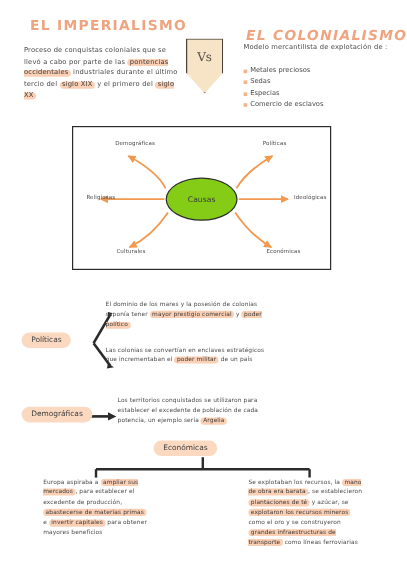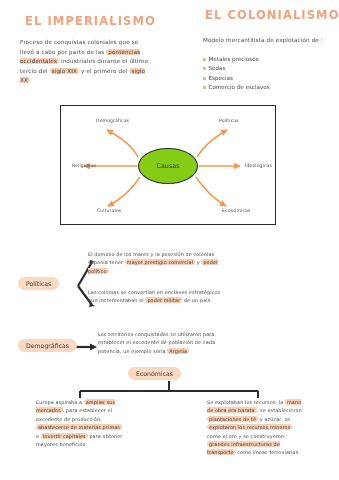--- a/index.html
+++ b/index.html
@@ -17,21 +17,21 @@
   .title{
     position:absolute;
     font-family:"DejaVu Sans", sans-serif;
     font-weight:bold;
     font-size:11.5px;
     letter-spacing:1.1px;
     color:#f0a37f;
     white-space:nowrap;
   }
   #title-imperialismo{left:25px;top:14px;}
-  #title-colonialismo{left:205px;top:8px;}
+  #title-colonialismo{left:205px;top:22px;font-style:italic;}
 
   
   .body-text{
     position:absolute;
     font-size:5.6px;
     line-height:9.6px;
     color:#4a4a4a;
     letter-spacing:.15px;
   }
   #imperialismo-text{left:20px;top:38px;width:128px;}
@@ -147,20 +147,24 @@
   <div class="title" id="title-colonialismo">EL COLONIALISMO</div>
 
   <div class="body-text" id="imperialismo-text">
     <span>Proceso de conquistas coloniales que</span>
     <span>se llevó a cabo por parte de las</span>
     <span class="hl">pontencias occidentales</span><span> industriales</span>
     <span>durante el último tercio del </span><span class="hl">siglo XIX</span>
     <span>y el primero del </span><span class="hl">siglo XX</span>
   </div>
 
+  <div id="vs-shield">
+    <div class="shield-shape"></div>
+    <div class="vs-label">Vs</div>
+  </div>
 
   <div class="body-text" id="colonialismo-text">
     <span>Modelo mercantilista de explotación</span>
     <span>de :</span>
   </div>
   <div class="bullets">
     <div class="bullet-row">
       <span class="bullet-dot"></span>
       <span>Metales preciosos</span>
     </div>

